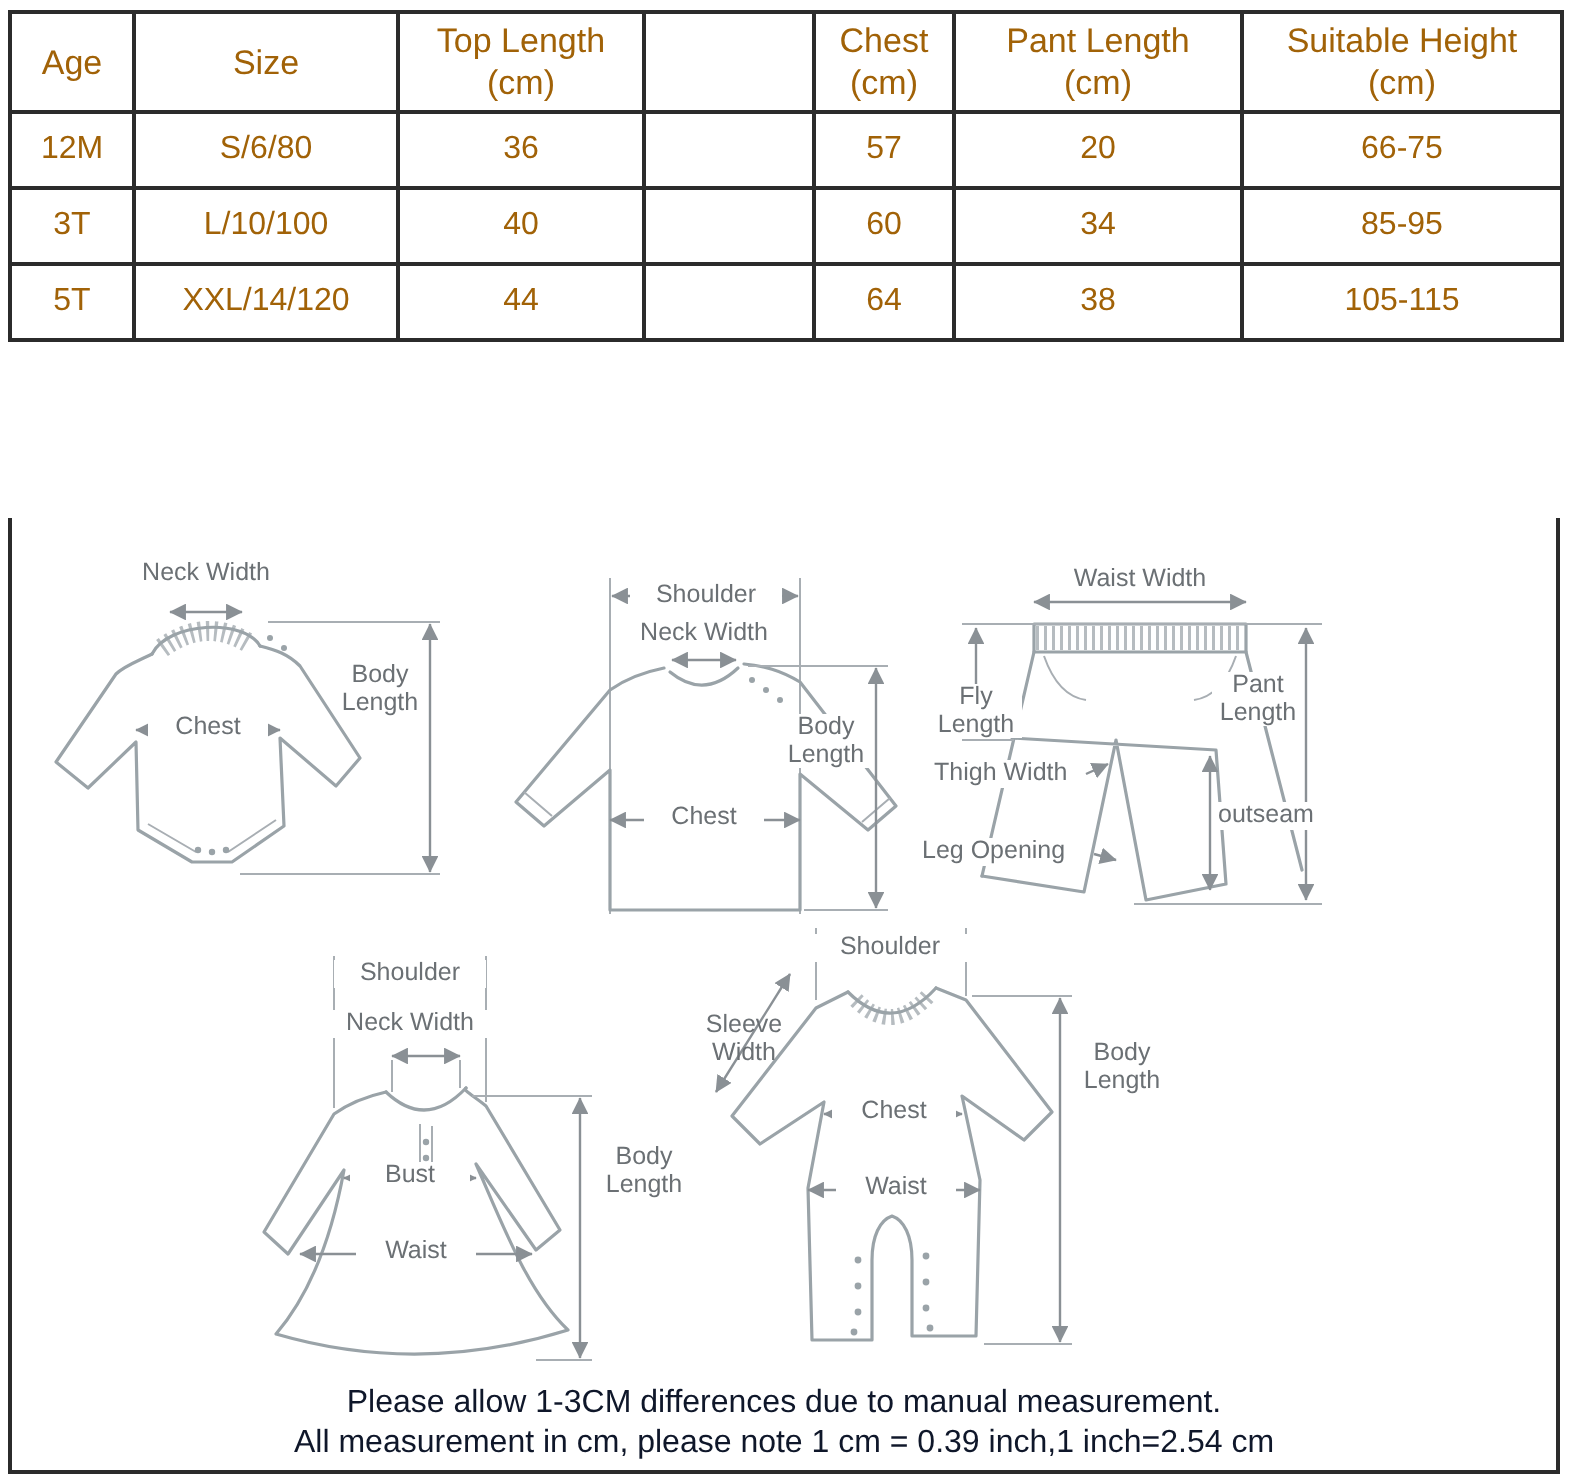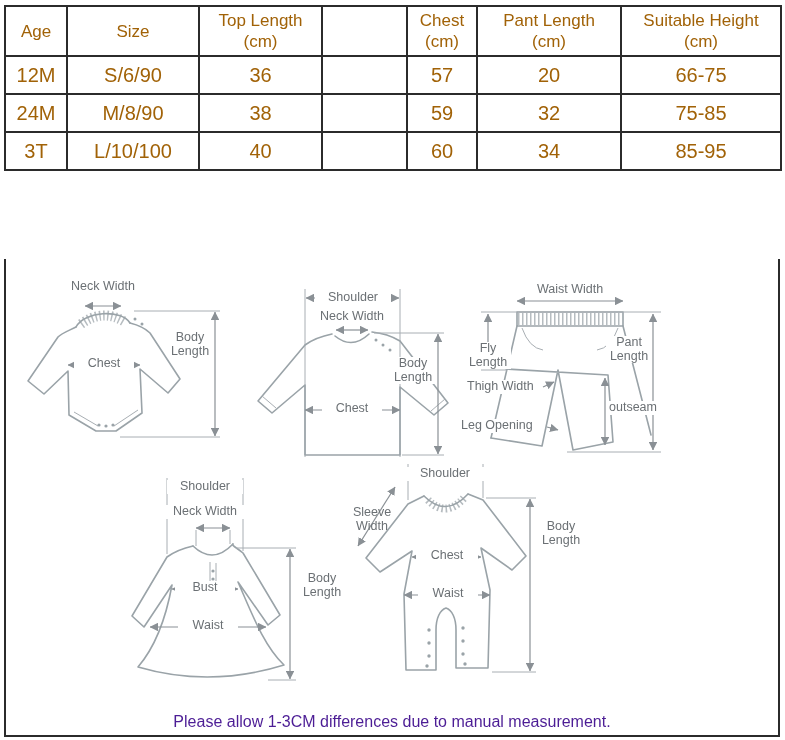--- a/index.html
+++ b/index.html
@@ -7,38 +7,38 @@
           font-family:"Liberation Sans",sans-serif;overflow:hidden;}
 
   
   table.size{position:absolute;left:4px;top:5px;width:776px;border-collapse:collapse;
              table-layout:fixed;color:#a16207;}
   table.size th,table.size td{border:2px solid #2b2b2b;text-align:center;vertical-align:middle;
              padding:0;font-weight:normal;}
   table.size thead tr{height:50px;}
   table.size thead th{font-size:17px;line-height:21px;}
   table.size tbody tr{height:38px;}
-  table.size td{font-size:20px;}
+  table.size td{font-size:16px;}
 
   
   .dbox{position:absolute;left:4px;top:259px;width:776px;height:478px;box-sizing:border-box;
         border:2px solid #2b2b2b;border-top:none;background:#fff;}
   .fig{position:absolute;}
   .fig svg{position:absolute;left:0;top:0;overflow:visible;}
   .garment{stroke:#9aa3a8;stroke-width:1.6;fill:none;stroke-linejoin:round;stroke-linecap:round;}
   .thin{stroke:#a8aeb3;stroke-width:1;fill:none;}
   .dim{stroke:#8a9095;stroke-width:1.2;fill:none;}
   .rib{stroke:#b6bcc0;fill:none;}
   .dot{fill:#9aa3a8;}
   .dlabel{position:absolute;font-size:12.5px;line-height:13.5px;color:#6b7074;
           text-align:center;background:#fff;}
   .nowrap{white-space:nowrap;}
 
   
-  .notes{position:absolute;left:0;right:0;bottom:3px;text-align:center;color:#4c1d95;
+  .notes{position:absolute;left:0;right:0;bottom:3px;text-align:center;color:#0f172a;
          font-size:16px;line-height:20px;}
 </style>
 </head>
 <body>
 
 <svg width="0" height="0" style="position:absolute" aria-hidden="true">
   <defs>
     <marker id="ah" viewBox="0 0 10 10" refX="9.5" refY="5" markerWidth="7" markerHeight="7" orient="auto-start-reverse">
       <path d="M0,0 L10,5 L0,10 z" fill="#8a9095"></path>
     </marker>
@@ -85,44 +85,44 @@
           </th>
         <th>
             <div>Suitable Height</div>
             <div>(cm)</div>
           </th>
       </tr>
     </thead>
     <tbody>
       <tr>
         <td>12M</td>
-        <td>S/6/90</td>
+        <td>S/6/80</td>
         <td>36</td>
         <td></td>
         <td>57</td>
         <td>20</td>
         <td>66-75</td>
-      </tr>
-      <tr>
-        <td>24M</td>
-        <td>M/8/90</td>
-        <td>38</td>
-        <td></td>
-        <td>59</td>
-        <td>32</td>
-        <td>75-85</td>
       </tr>
       <tr>
         <td>3T</td>
         <td>L/10/100</td>
         <td>40</td>
         <td></td>
         <td>60</td>
         <td>34</td>
         <td>85-95</td>
+      </tr>
+      <tr>
+        <td>5T</td>
+        <td>XXL/14/120</td>
+        <td>44</td>
+        <td></td>
+        <td>64</td>
+        <td>38</td>
+        <td>105-115</td>
       </tr>
     </tbody>
   </table>
 
   <div class="dbox">
 
     <div class="fig" style="left:16px;top:16px;width:210px;height:175px">
       <svg width="210" height="175">
         <g>
           <path class="rib" stroke-width="10" stroke-dasharray="1.5,2.5" d="M59,49 Q81,33 103,47"></path>
@@ -264,16 +264,17 @@
       </svg>
       <span class="dlabel" style="left:58px;top:9px;width:78px">Shoulder</span>
       <span class="dlabel" style="left:0px;top:48px;width:48px;background:transparent">Sleeve Width</span>
       <span class="dlabel" style="left:68px;top:91px;width:62px">Chest</span>
       <span class="dlabel" style="left:70px;top:129px;width:60px">Waist</span>
       <span class="dlabel" style="left:188px;top:62px;width:50px">Body Length</span>
     </div>
 
     <div class="notes">
       <div>Please allow 1-3CM differences due to manual measurement.</div>
+      <div>All measurement in cm, please note 1 cm = 0.39 inch,1 inch=2.54 cm</div>
     </div>
 
   </div>
 </div>
 
 </body></html>

